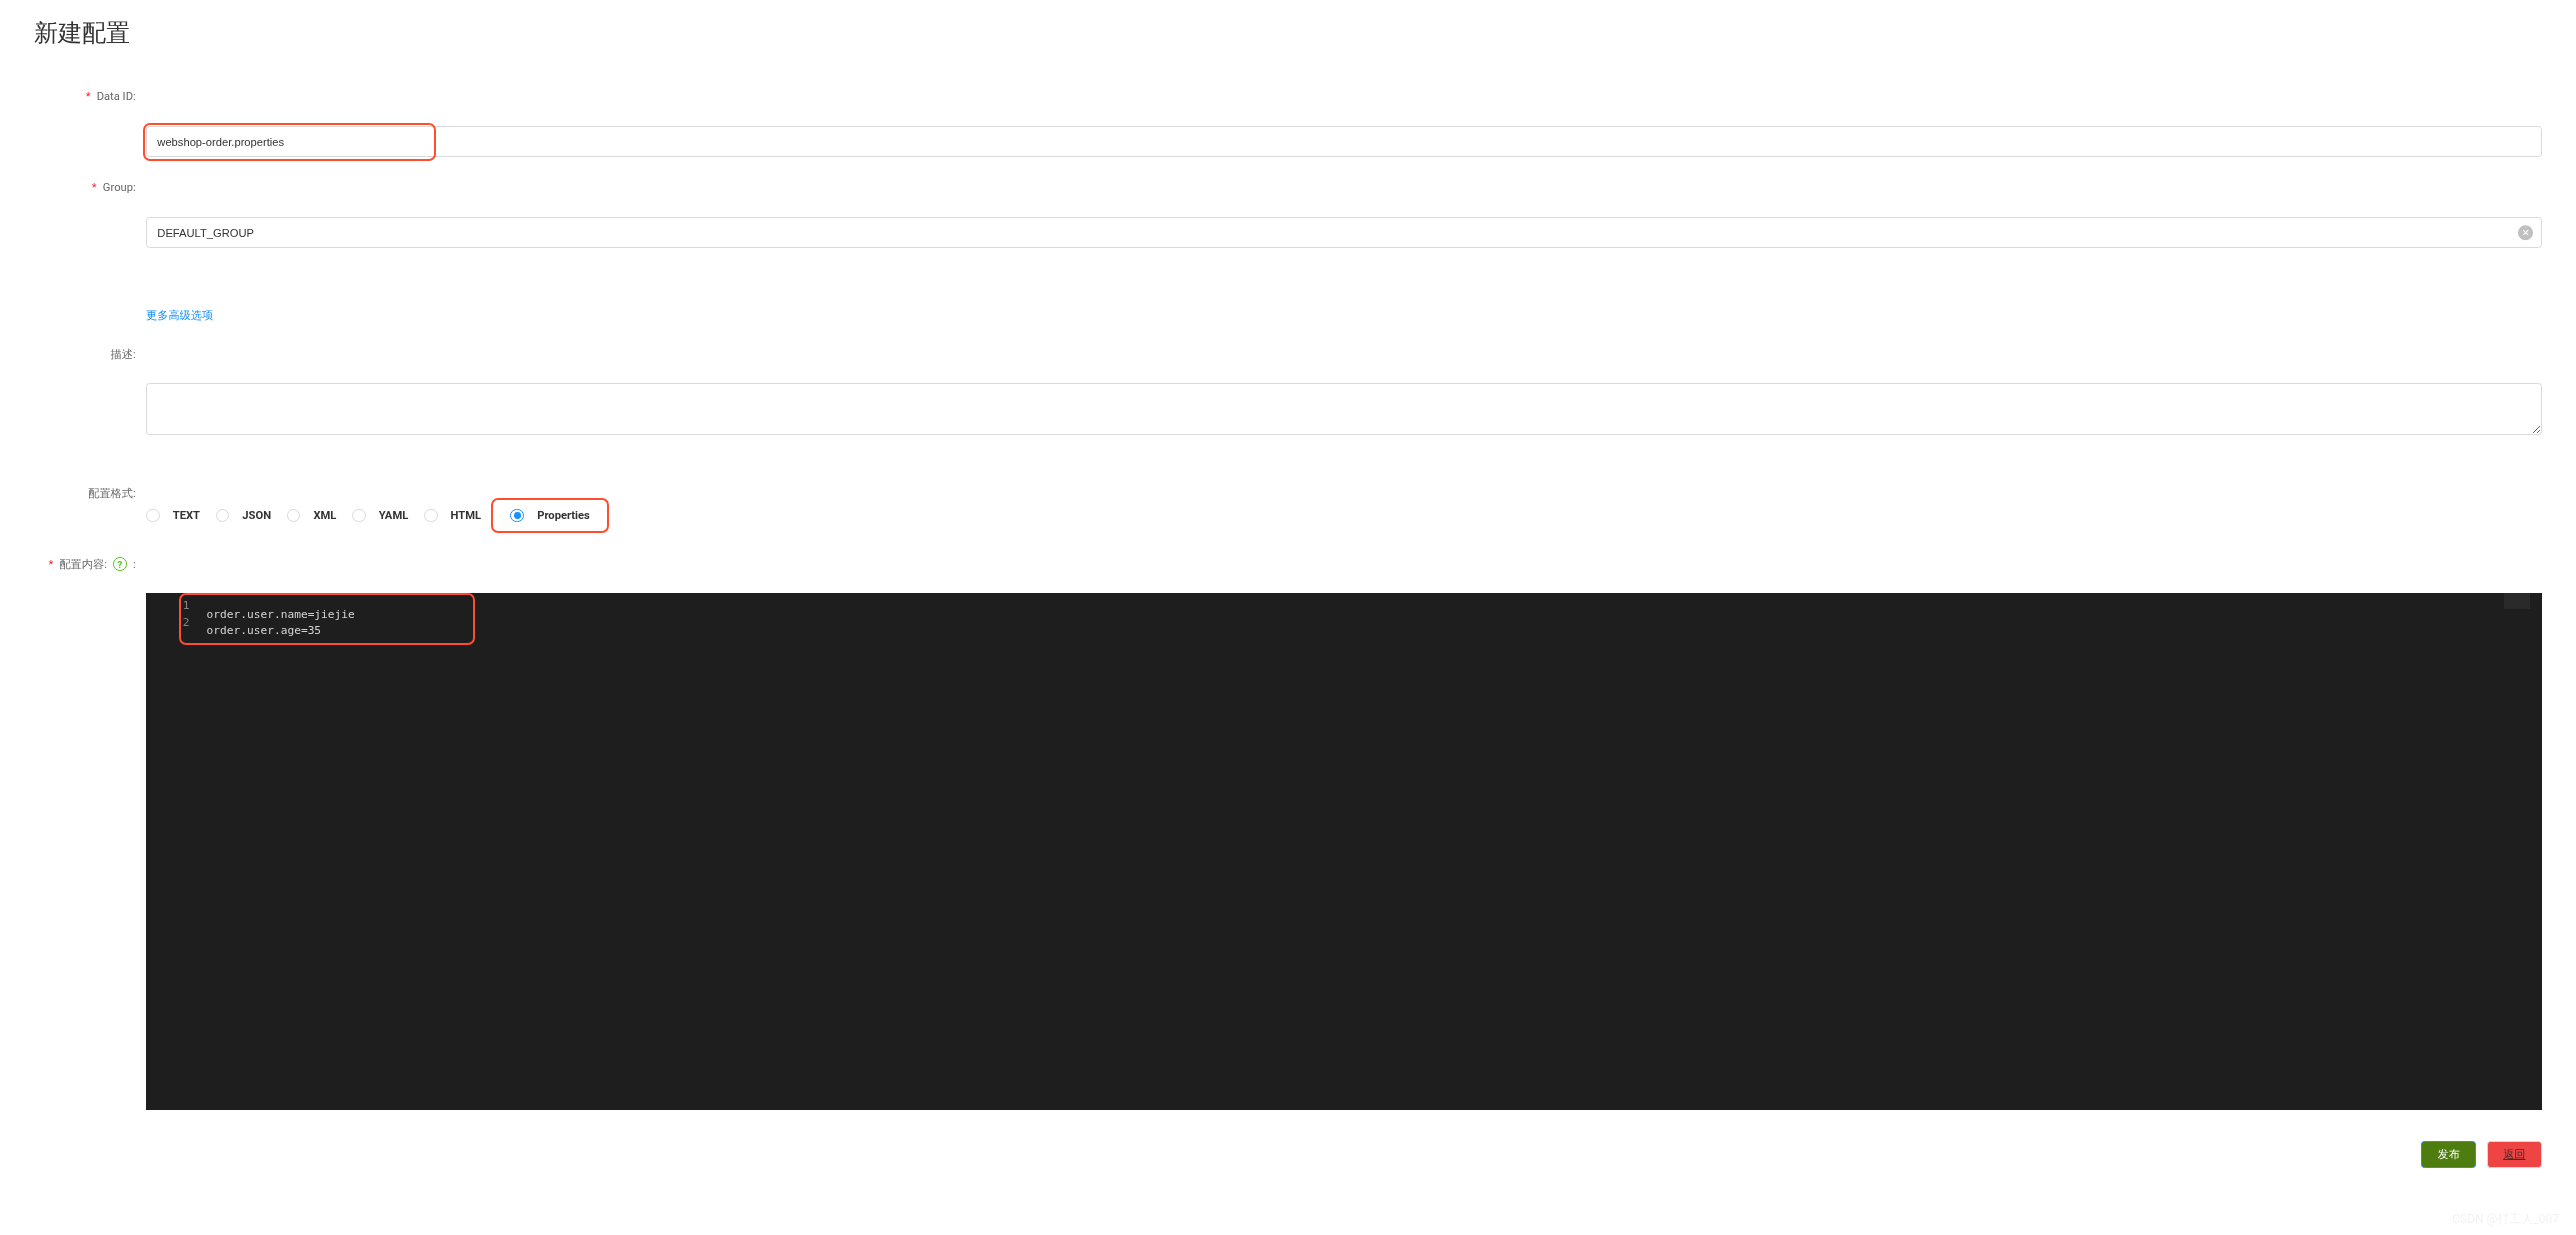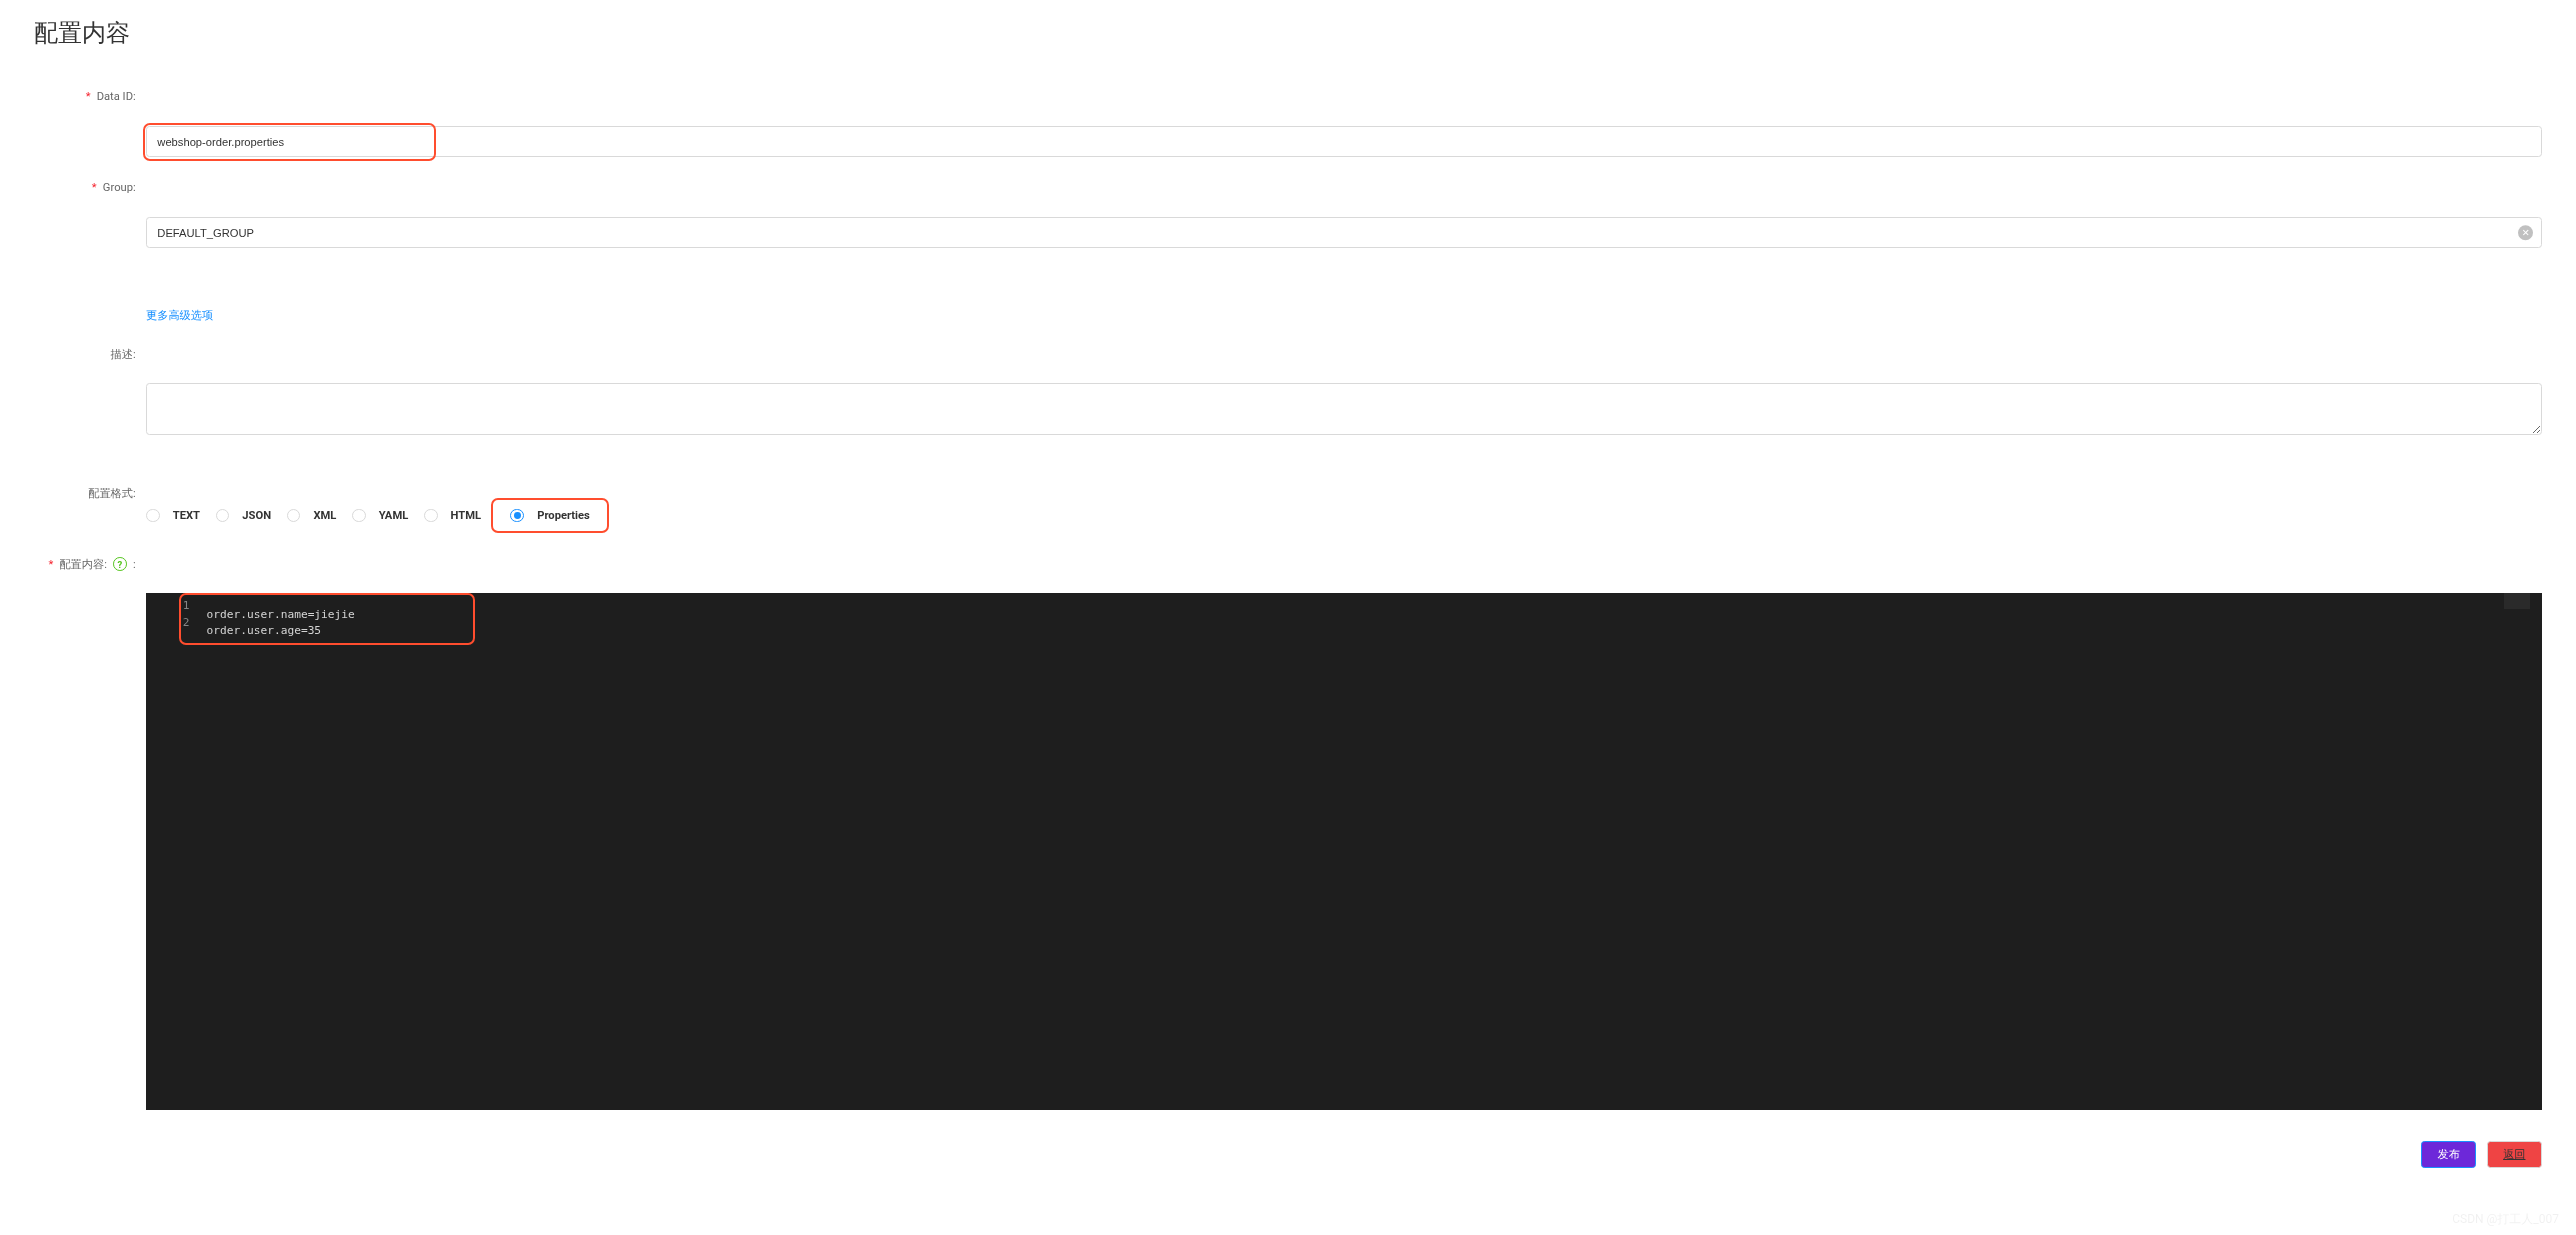--- a/index.html
+++ b/index.html
@@ -27,29 +27,29 @@
     .code-editor { background: #1e1e1e; border-radius: 0; min-height: 517px; display: flex; font-family: "Menlo", "Monaco", "Consolas", monospace; font-size: 11.2px; position: relative; }
     .gutter { width: 52px; padding: 5.2px 8.6px 5.2px 0; text-align: right; color: #858585; user-select: none; }
     .gutter-line { height: 16.4px; line-height: 16.4px; }
     .code-lines { flex: 1; padding: 14px 0; color: #d4d4d4; }
     .code-line { height: 16.4px; line-height: 16.4px; padding-left: 8.6px; white-space: pre; }
     .code-highlight { position: absolute; left: 33px; top: 0px; width: 296px; height: 52px; border: 2.6px solid #ff4d2e; border-radius: 6.9px; pointer-events: none; }
     .minimap { width: 26px; background: linear-gradient(to bottom, #2a2a2a 0%, #2a2a2a 3%, #1e1e1e 3%); }
     .scrollbar-v { width: 12px; background: #1e1e1e; }
     .footer-actions { display: flex; justify-content: flex-end; gap: 10.3px; padding: 13.8px 0; }
     .btn { height: 27.6px; padding: 0 15.5px; border-radius: 3.4px; font-size: 11.2px; cursor: pointer; border: 0.9px solid transparent; }
-    .btn-primary { background: #6d28d9; color: #fff; border-color: #1890ff; }
+    .btn-primary { background: #4d7c0f; color: #fff; border-color: #1890ff; }
     .btn-default { background: #ef4444; color: #333; border-color: #d9d9d9; text-decoration: underline; }
     .watermark { position: fixed; right: 17px; bottom: 6.9px; color: rgba(0,0,0,0.06); font-size: 12px; pointer-events: none; }
   </style>
 </head>
 <body>
 
 <div class="container">
-  <h1 class="page-title">配置内容</h1>
+  <h1 class="page-title">新建配置</h1>
 
   <div class="form-row">
     <label class="form-label">
       <span class="required">*</span>
       <span>Data ID:</span>
     </label>
     <div class="form-control input-wrapper">
       <input type="text" class="text-input" value="webshop-order.properties" style="">
       <div class="data-id-highlight"></div>
     </div>

